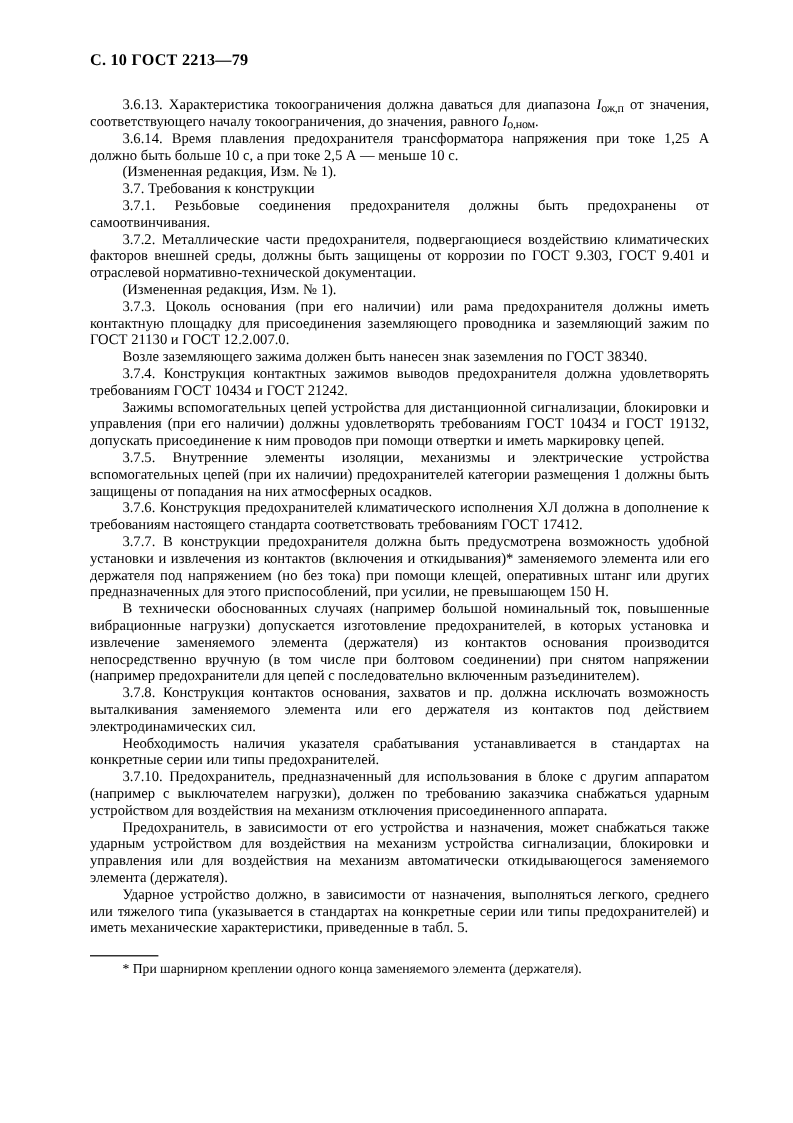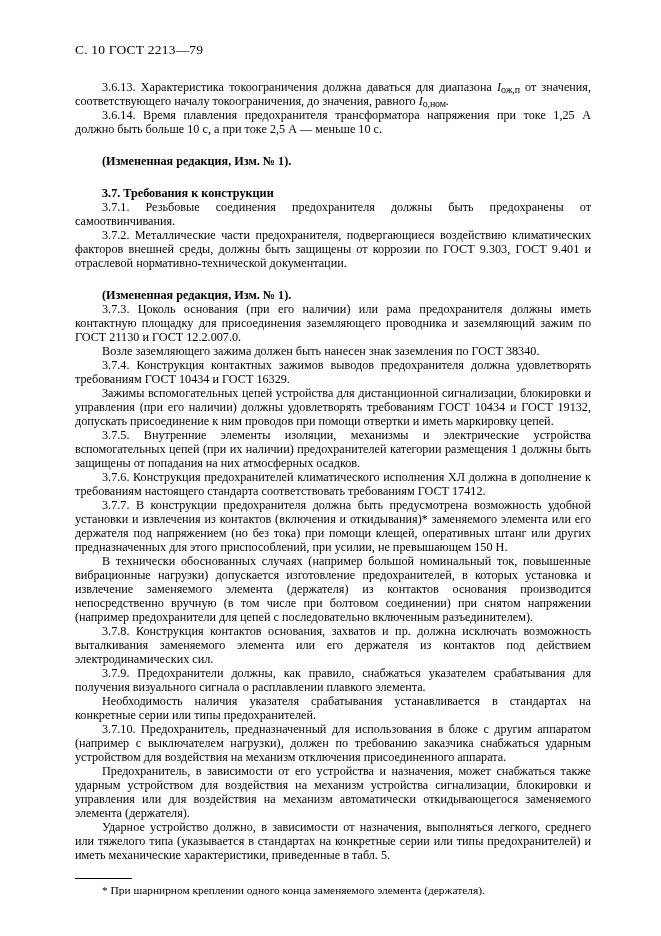--- a/index.html
+++ b/index.html
@@ -8,35 +8,35 @@
     height: 936px;
     background: #ffffff;
     color: #000000;
     font-family: "Liberation Serif", serif;
     box-sizing: border-box;
     padding: 42px 70px 0 75px;
     position: relative;
     overflow: hidden;
   }
   .running-header {
-    font-weight: normal;
+    font-weight: bold;
     font-size: 13.5px;
     line-height: 15px;
     margin: 0 0 23px 0;
     letter-spacing: 0.2px;
   }
   .para {
     margin: 0;
     font-size: 12.2px;
     line-height: 14px;
     text-align: justify;
     text-indent: 27px;
     hyphens: auto;
   }
-  .bold { font-weight: bold; margin-top: 18px; }
+  .bold { font-weight: normal; }
   .var { font-style: italic; }
   sub {
     font-size: 10px;
     line-height: 0;
     vertical-align: -2px;
     letter-spacing: -0.2px;
   }
   .footnote { margin-top: 16px; }
   .footnote-rule {
     width: 57px;
@@ -64,28 +64,27 @@
     <p class="para"><span>3.6.13. Характеристика токоограничения должна даваться для диапазона </span><i class="var">I</i><sub>ож,п</sub><span> от значения, соответствующего началу токоограничения, до значения, равного </span><i class="var">I</i><sub>о,ном</sub><span>.</span></p>
 
     <p class="para">3.6.14. Время плавления предохранителя трансформатора напряжения при токе 1,25 А должно быть больше 10 с, а при токе 2,5 А — меньше 10 с.</p>
     <p class="para bold">(Измененная редакция, Изм. № 1).</p>
     <p class="para bold">3.7. Требования к конструкции</p>
     <p class="para">3.7.1. Резьбовые соединения предохранителя должны быть предохранены от самоотвинчивания.</p>
     <p class="para">3.7.2. Металлические части предохранителя, подвергающиеся воздействию климатических факторов внешней среды, должны быть защищены от коррозии по ГОСТ 9.303, ГОСТ 9.401 и отраслевой нормативно-технической документации.</p>
     <p class="para bold">(Измененная редакция, Изм. № 1).</p>
     <p class="para">3.7.3. Цоколь основания (при его наличии) или рама предохранителя должны иметь контактную площадку для присоединения заземляющего проводника и заземляющий зажим по ГОСТ 21130 и ГОСТ 12.2.007.0.</p>
     <p class="para">Возле заземляющего зажима должен быть нанесен знак заземления по ГОСТ 38340.</p>
-    <p class="para">3.7.4. Конструкция контактных зажимов выводов предохранителя должна удовлетворять требованиям ГОСТ 10434 и ГОСТ 16329.</p>
+    <p class="para">3.7.4. Конструкция контактных зажимов выводов предохранителя должна удовлетворять требованиям ГОСТ 10434 и ГОСТ 21242.</p>
     <p class="para">Зажимы вспомогательных цепей устройства для дистанционной сигнализации, блокировки и управления (при его наличии) должны удовлетворять требованиям ГОСТ 10434 и ГОСТ 19132, допускать присоединение к ним проводов при помощи отвертки и иметь маркировку цепей.</p>
     <p class="para">3.7.5. Внутренние элементы изоляции, механизмы и электрические устройства вспомогательных цепей (при их наличии) предохранителей категории размещения 1 должны быть защищены от попадания на них атмосферных осадков.</p>
     <p class="para">3.7.6. Конструкция предохранителей климатического исполнения ХЛ должна в дополнение к требованиям настоящего стандарта соответствовать требованиям ГОСТ 17412.</p>
     <p class="para">3.7.7. В конструкции предохранителя должна быть предусмотрена возможность удобной установки и извлечения из контактов (включения и откидывания)* заменяемого элемента или его держателя под напряжением (но без тока) при помощи клещей, оперативных штанг или других предназначенных для этого приспособлений, при усилии, не превышающем 150 Н.</p>
     <p class="para">В технически обоснованных случаях (например большой номинальный ток, повышенные вибрационные нагрузки) допускается изготовление предохранителей, в которых установка и извлечение заменяемого элемента (держателя) из контактов основания производится непосредственно вручную (в том числе при болтовом соединении) при снятом напряжении (например предохранители для цепей с последовательно включенным разъединителем).</p>
     <p class="para">3.7.8. Конструкция контактов основания, захватов и пр. должна исключать возможность выталкивания заменяемого элемента или его держателя из контактов под действием электродинамических сил.</p>
-    <p class="para">3.7.9. Предохранители должны, как правило, снабжаться указателем срабатывания для получения визуального сигнала о расплавлении плавкого элемента.</p>
     <p class="para">Необходимость наличия указателя срабатывания устанавливается в стандартах на конкретные серии или типы предохранителей.</p>
     <p class="para">3.7.10. Предохранитель, предназначенный для использования в блоке с другим аппаратом (например с выключателем нагрузки), должен по требованию заказчика снабжаться ударным устройством для воздействия на механизм отключения присоединенного аппарата.</p>
     <p class="para">Предохранитель, в зависимости от его устройства и назначения, может снабжаться также ударным устройством для воздействия на механизм устройства сигнализации, блокировки и управления или для воздействия на механизм автоматически откидывающегося заменяемого элемента (держателя).</p>
     <p class="para">Ударное устройство должно, в зависимости от назначения, выполняться легкого, среднего или тяжелого типа (указывается в стандартах на конкретные серии или типы предохранителей) и иметь механические характеристики, приведенные в табл. 5.</p>
 
   </div>
 
   <div class="footnote">
     <div class="footnote-rule"></div>
     <p class="fn-text"><span>*</span> <span>При шарнирном креплении одного конца заменяемого элемента (держателя).</span></p>

